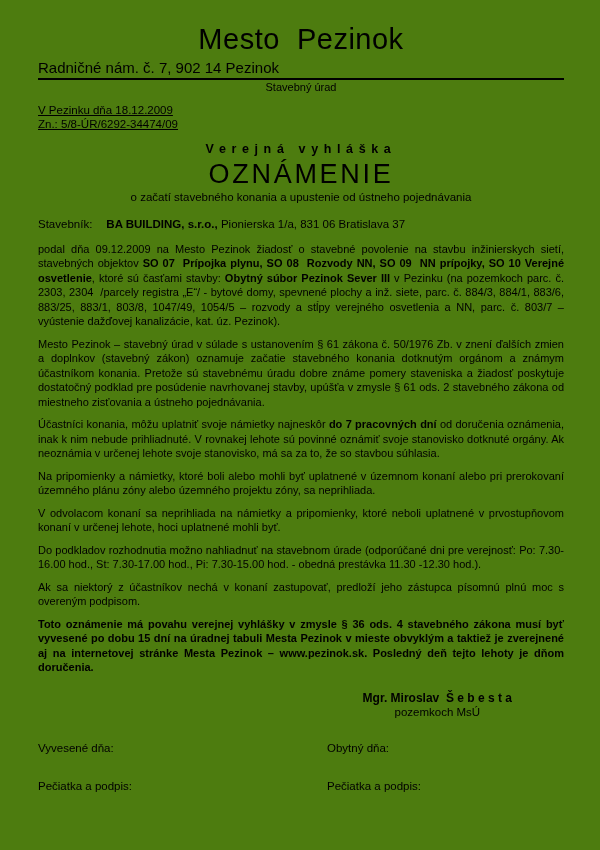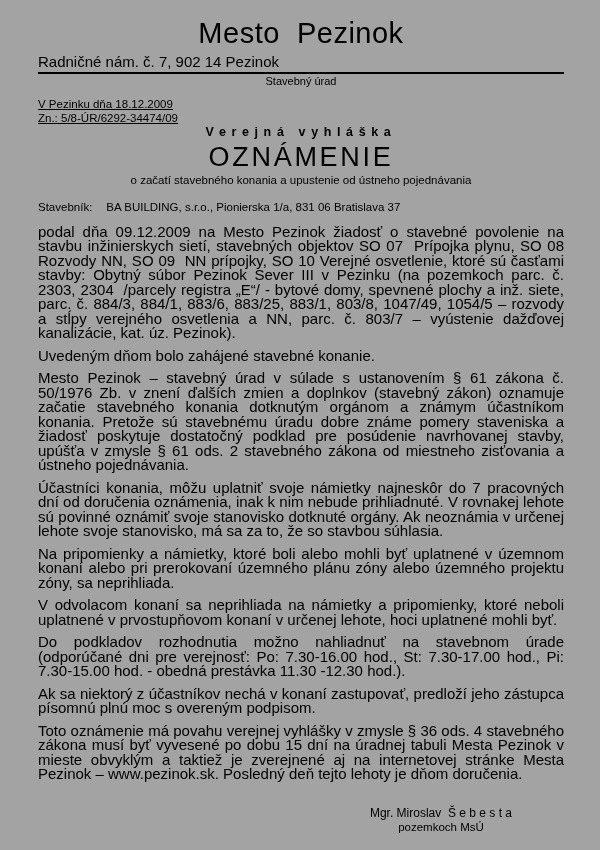--- a/index.html
+++ b/index.html
@@ -1,47 +1,47 @@
 <!DOCTYPE html>
 <html><head>
 <meta charset="utf-8">
 <style>
   html,body{margin:0;padding:0;background:#ffffff;}
   .page{
     width:600px;height:850px;box-sizing:border-box;
-    padding:18px 36px 0 38px;
-    background:#a3a3a3;color:#000;
+    padding:24px 36px 0 38px;
+    background:#4d7c0f;color:#000;
     font-family:"Liberation Sans","DejaVu Sans",sans-serif;
     overflow:hidden;
   }
   .pre{white-space:pre-wrap;}
-  .b{font-weight:normal;}
+  .b{font-weight:bold;}
   h1.orgname{
     margin:0;text-align:center;font-size:29px;font-weight:400;
     letter-spacing:0.5px;line-height:1.1;
   }
   .addr{text-align:left;font-size:15px;margin-top:3px;}
   .rule{border-top:2px solid #000;margin-top:2px;}
   .dept{text-align:center;font-size:11px;margin-top:1px;}
   .meta{font-size:11.5px;margin-top:10px;line-height:14px;text-decoration:underline;}
   .kicker{
     text-align:center;font-size:12.5px;font-weight:bold;
-    letter-spacing:0.45em;
+    letter-spacing:0.45em;margin-top:11px;
   }
   .maintitle{
     text-align:center;font-size:27px;font-weight:400;
     letter-spacing:0.10em;margin-top:3px;line-height:1.15;
   }
   .subtitle{text-align:center;font-size:11.5px;margin-top:1px;}
   .builder{font-size:11.5px;margin-top:15px;}
   .builder .lbl{margin-right:14px;}
-  .body{font-size:15px;line-height:14.5px;text-align:justify;}
+  .body{font-size:11px;line-height:14.5px;text-align:justify;}
   .body p{margin:8px 0 0 0;}
   .body p.first{margin-top:12px;}
-  .sig-wrap{text-align:right;padding-right:52px;margin-top:24px;}
+  .sig-wrap{text-align:right;padding-right:52px;margin-top:16px;}
   .sig{display:inline-block;text-align:center;font-size:11.5px;line-height:14px;}
   .sig .name{font-size:12px;}
   .footer{margin-top:22px;font-size:11.5px;}
   .frow{display:flex;}
   .frow.stamp{margin-top:26px;}
   .fcol-l{width:287px;}
   .fcol-r{flex:1;padding-left:2px;}
 </style>
 </head>
 <body>
@@ -60,21 +60,20 @@
 
   <div class="kicker">Verejná vyhláška</div>
   <div class="maintitle">OZNÁMENIE</div>
   <div class="subtitle">o začatí stavebného konania a upustenie od ústneho pojednávania</div>
 
   <div class="builder"><span class="lbl">Stavebník:</span><span class="b pre">BA BUILDING, s.r.o.,</span><span class="pre"> Pionierska 1/a, 831 06 Bratislava 37</span></div>
 
   <div class="body">
     <p class="first"><span class="pre">podal dňa 09.12.2009 na Mesto Pezinok žiadosť o stavebné povolenie na stavbu inžinierskych sietí, stavebných objektov </span><span class="b pre">SO 07  Prípojka plynu, SO 08  Rozvody NN, SO 09  NN prípojky, SO 10 Verejné osvetlenie</span><span class="pre">, ktoré sú časťami stavby: </span><span class="b pre">Obytný súbor Pezinok Sever III</span><span class="pre"> v Pezinku (na pozemkoch parc. č. 2303, 2304  /parcely registra „E“/ - bytové domy, spevnené plochy a inž. siete, parc. č. 884/3, 884/1, 883/6, 883/25, 883/1, 803/8, 1047/49, 1054/5 – rozvody a stĺpy verejného osvetlenia a NN, parc. č. 803/7 – vyústenie dažďovej kanalizácie, kat. úz. Pezinok).</span></p>
 
-    <p>Uvedeným dňom bolo zahájené stavebné konanie.</p>
 
     <p>Mesto Pezinok – stavebný úrad v súlade s ustanovením § 61 zákona č. 50/1976 Zb. v znení ďalších zmien a doplnkov (stavebný zákon) oznamuje začatie stavebného konania dotknutým orgánom a známym účastníkom konania. Pretože sú stavebnému úradu dobre známe pomery staveniska a žiadosť poskytuje dostatočný podklad pre posúdenie navrhovanej stavby, upúšťa v zmysle § 61 ods. 2 stavebného zákona od miestneho zisťovania a ústneho pojednávania.</p>
 
     <p><span class="pre">Účastníci konania, môžu uplatniť svoje námietky najneskôr </span><span class="b pre">do 7 pracovných dní</span><span class="pre"> od doručenia oznámenia, inak k nim nebude prihliadnuté. V rovnakej lehote sú povinné oznámiť svoje stanovisko dotknuté orgány. Ak neoznámia v určenej lehote svoje stanovisko, má sa za to, že so stavbou súhlasia.</span></p>
 
     <p>Na pripomienky a námietky, ktoré boli alebo mohli byť uplatnené v územnom konaní alebo pri prerokovaní územného plánu zóny alebo územného projektu zóny, sa neprihliada.</p>
 
     <p>V odvolacom konaní sa neprihliada na námietky a pripomienky, ktoré neboli uplatnené v prvostupňovom konaní v určenej lehote, hoci uplatnené mohli byť.</p>
 
     <p>Do podkladov rozhodnutia možno nahliadnuť na stavebnom úrade (odporúčané dni pre verejnosť: Po: 7.30-16.00 hod., St: 7.30-17.00 hod., Pi: 7.30-15.00 hod. - obedná prestávka 11.30 -12.30 hod.).</p>

